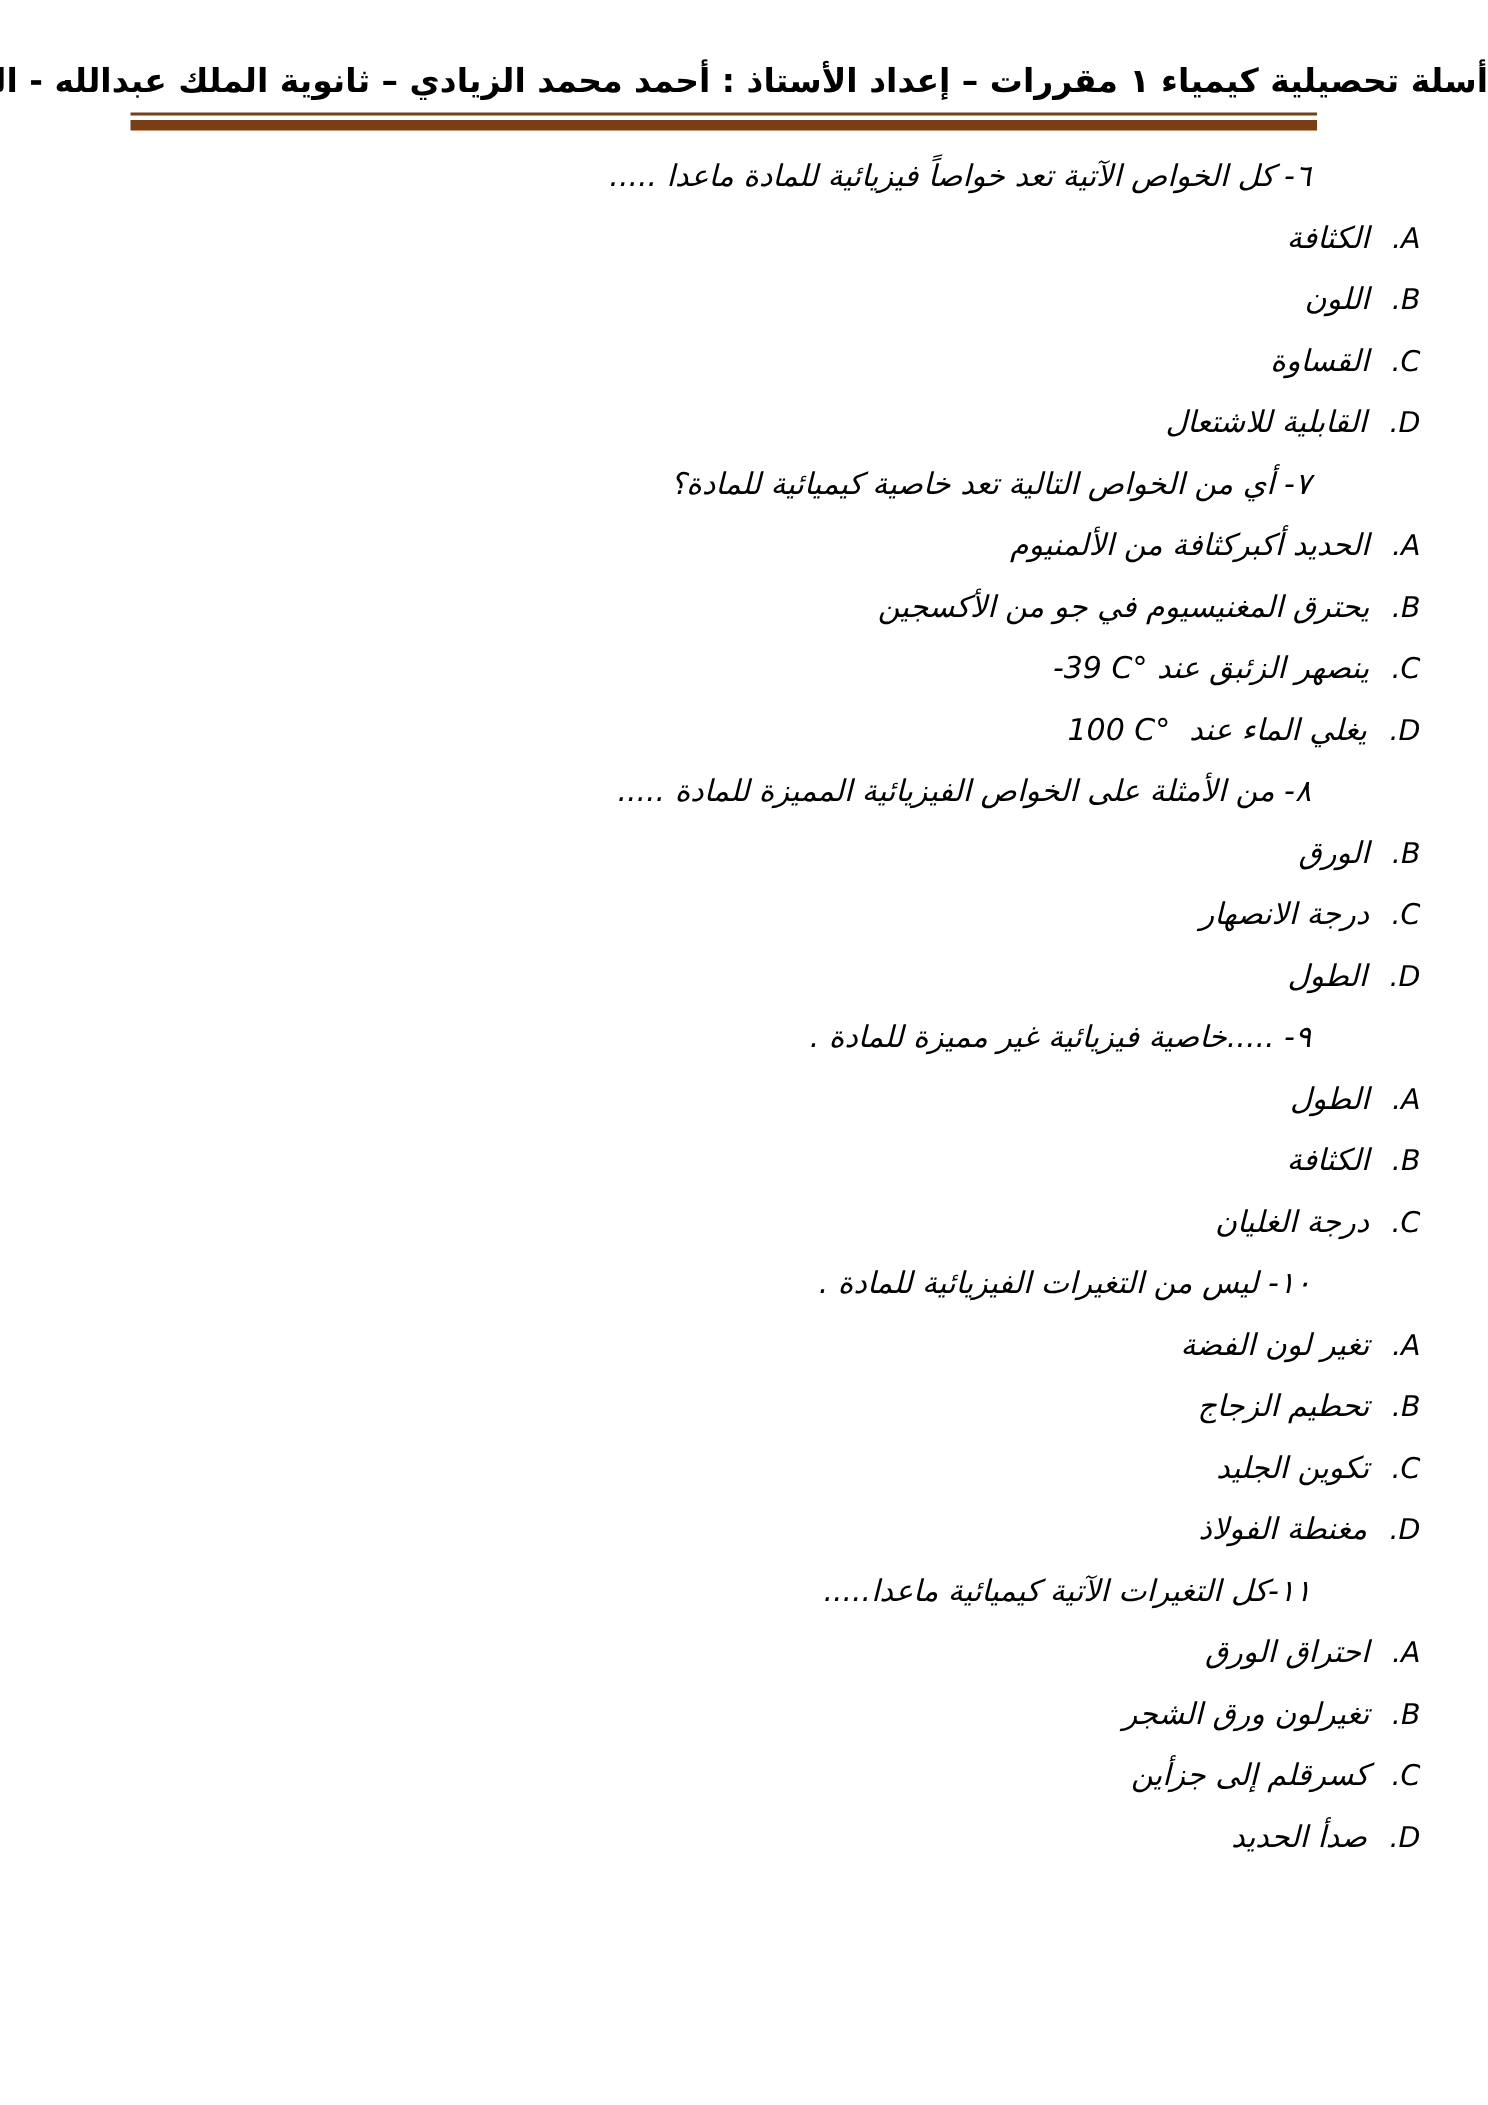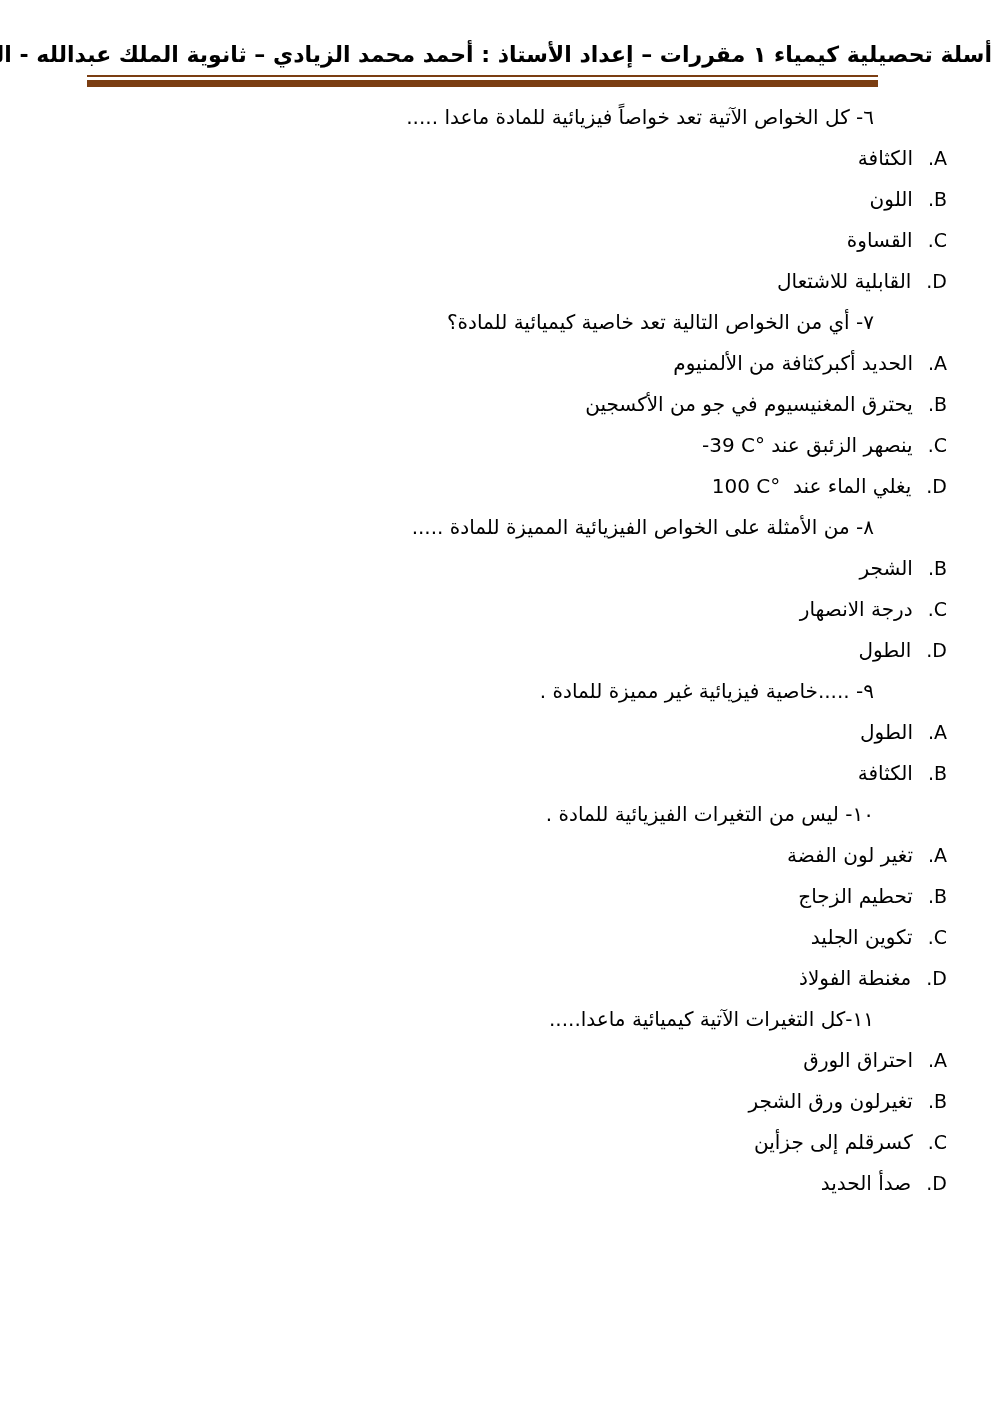--- a/index.html
+++ b/index.html
@@ -29,20 +29,21 @@
   }
   .divider-thick {
     height: 7px;
     background: #7B3E12;
     margin: 3px 114px 0 87px;
   }
   .content {
     direction: rtl;
     text-align: right;
     margin-top: 10px;
+    font-style: italic;
   }
   .line {
     height: 41px;
     line-height: 41px;
     font-size: 20px;
     white-space: nowrap;
   }
   .q {
     padding-right: 118px;
   }
@@ -71,27 +72,28 @@
   <div class="line opt"><span class="marker">C.</span><span>القساوة</span></div>
   <div class="line opt"><span class="marker">D.</span><span>القابلية للاشتعال</span></div>
 
   <div class="line q"><span>٧- أي من الخواص التالية تعد خاصية كيميائية للمادة؟</span></div>
   <div class="line opt"><span class="marker">A.</span><span>الحديد أكبركثافة من الألمنيوم</span></div>
   <div class="line opt"><span class="marker">B.</span><span>يحترق المغنيسيوم في جو من الأكسجين</span></div>
   <div class="line opt"><span class="marker">C.</span><span>ينصهر الزئبق عند ‎-39 C°‎</span></div>
   <div class="line opt"><span class="marker">D.</span><span>يغلي الماء عند &nbsp;‎100 C°‎</span></div>
 
   <div class="line q"><span>٨- من الأمثلة على الخواص الفيزيائية المميزة للمادة .....</span></div>
-  <div class="line opt"><span class="marker">B.</span><span>الشجر</span></div>
+  <div class="line opt"><span class="marker">B.</span><span>الورق</span></div>
   <div class="line opt"><span class="marker">C.</span><span>درجة الانصهار</span></div>
   <div class="line opt"><span class="marker">D.</span><span>الطول</span></div>
 
   <div class="line q"><span>٩- .....خاصية فيزيائية غير مميزة للمادة .</span></div>
   <div class="line opt"><span class="marker">A.</span><span>الطول</span></div>
   <div class="line opt"><span class="marker">B.</span><span>الكثافة</span></div>
+  <div class="line opt"><span class="marker">C.</span><span>درجة الغليان</span></div>
 
   <div class="line q"><span>١٠- ليس من التغيرات الفيزيائية للمادة .</span></div>
   <div class="line opt"><span class="marker">A.</span><span>تغير لون الفضة</span></div>
   <div class="line opt"><span class="marker">B.</span><span>تحطيم الزجاج</span></div>
   <div class="line opt"><span class="marker">C.</span><span>تكوين الجليد</span></div>
   <div class="line opt"><span class="marker">D.</span><span>مغنطة الفولاذ</span></div>
 
   <div class="line q"><span>١١-كل التغيرات الآتية كيميائية ماعدا.....</span></div>
   <div class="line opt"><span class="marker">A.</span><span>احتراق الورق</span></div>
   <div class="line opt"><span class="marker">B.</span><span>تغيرلون ورق الشجر</span></div>

